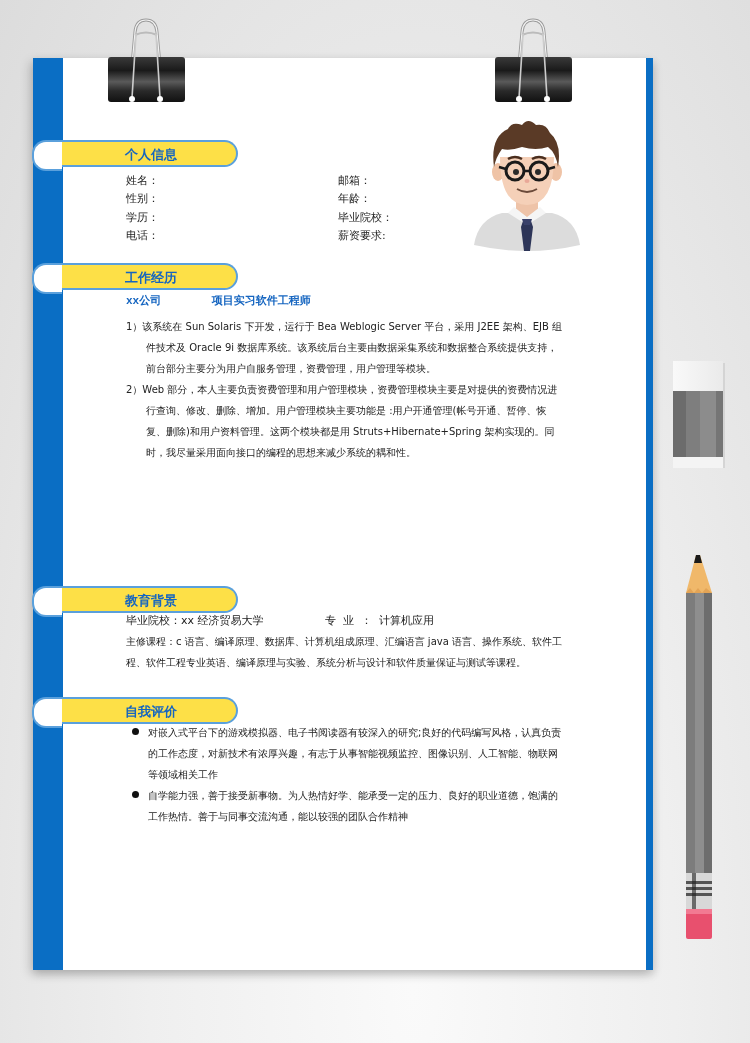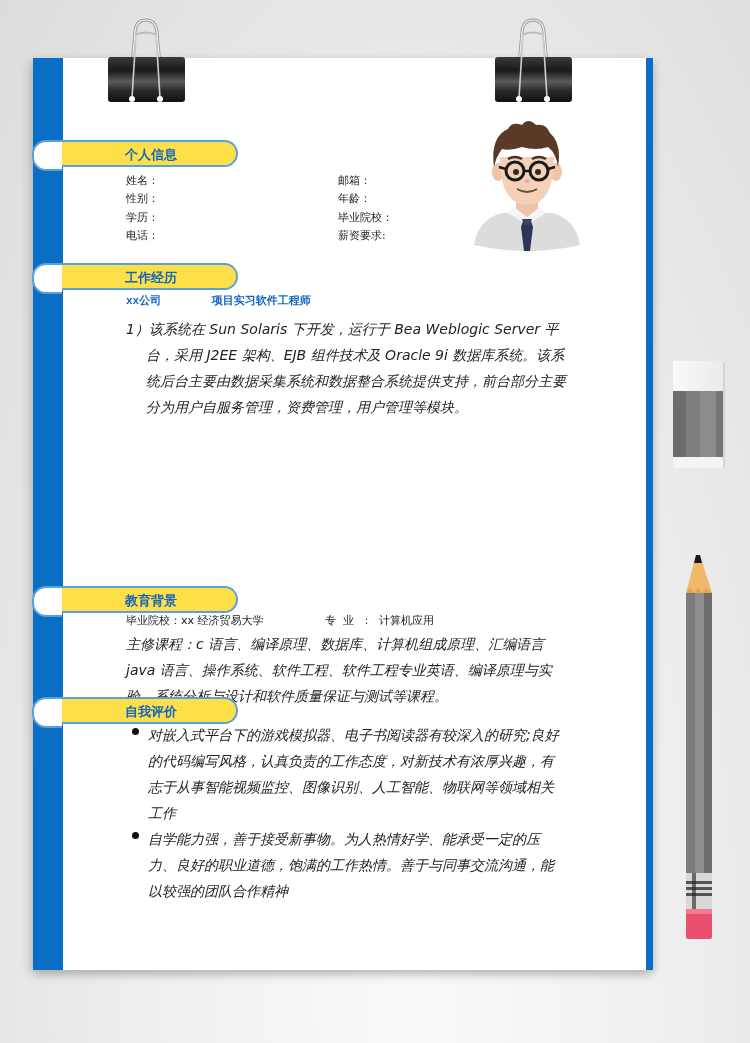--- a/index.html
+++ b/index.html
@@ -33,21 +33,21 @@
   .section-pill::before {
     content: ""; position: absolute; left: -20px; top: -2px; width: 28px; height: 27px;
     border: 2px solid #5aa0dc; border-right: none; border-radius: 14px 0 0 14px; background: #fff;
   }
   .section-title {
     position: absolute; left: 73px; top: 4px;
     font-family: "DejaVu Sans", sans-serif; font-weight: bold; font-size: 13px; color: #1565c0;
   }
 
   .kv { position: absolute; font-size: 11px; color: #222; white-space: nowrap; }
-  .text { position: absolute; font-size: 14px; line-height: 26px; color: #222; font-style: italic; }
+  .text { position: absolute; font-size: 10px; line-height: 21px; color: #222; }
   .numbered { padding-left: 20px; text-indent: -20px; }
   .job-line { position: absolute; left: 126px; top: 293px; font-size: 11px; font-weight: bold; color: #1565c0; }
   .job-line span { display: inline-block; font-family: Liberation Mono, monospace; }
   .bullet-item { position: relative; padding-left: 22px; }
   .bullet-item .dot {
     position: absolute; left: 6px; top: 6px; width: 7px; height: 7px; border-radius: 50%; background: #111;
   }
 
   .avatar { position: absolute; left: 472px; top: 117px; width: 110px; height: 135px; }
 
@@ -141,20 +141,21 @@
 
 <div class="section-pill" style="top:263px;">
   <span class="section-title">工作经历</span>
 </div>
 <div class="job-line">
   <span style="width:82px;">xx公司</span>
   <span>项目实习软件工程师</span>
 </div>
 <div class="text" style="left:126px; top:316px; width:440px;">
   <div class="numbered">1）该系统在 Sun Solaris 下开发，运行于 Bea Weblogic Server 平台，采用 J2EE 架构、EJB 组件技术及 Oracle 9i 数据库系统。该系统后台主要由数据采集系统和数据整合系统提供支持，前台部分主要分为用户自服务管理，资费管理，用户管理等模块。</div>
+  <div class="numbered">2）Web 部分，本人主要负责资费管理和用户管理模块，资费管理模块主要是对提供的资费情况进行查询、修改、删除、增加。用户管理模块主要功能是 :用户开通管理(帐号开通、暂停、恢复、删除)和用户资料管理。这两个模块都是用 Struts+Hibernate+Spring 架构实现的。同时，我尽量采用面向接口的编程的思想来减少系统的耦和性。</div>
 </div>
 
 <div class="section-pill" style="top:586px;">
   <span class="section-title">教育背景</span>
 </div>
 <div class="kv" style="left:126px; top:613px;">毕业院校：xx 经济贸易大学</div>
 <div class="kv" style="left:325px; top:613px; white-space:pre;">专  业  ：  计算机应用</div>
 <div class="text" style="left:126px; top:631px; width:440px;">主修课程：c 语言、编译原理、数据库、计算机组成原理、汇编语言 java 语言、操作系统、软件工程、软件工程专业英语、编译原理与实验、系统分析与设计和软件质量保证与测试等课程。</div>
 
 <div class="section-pill" style="top:697px;">

